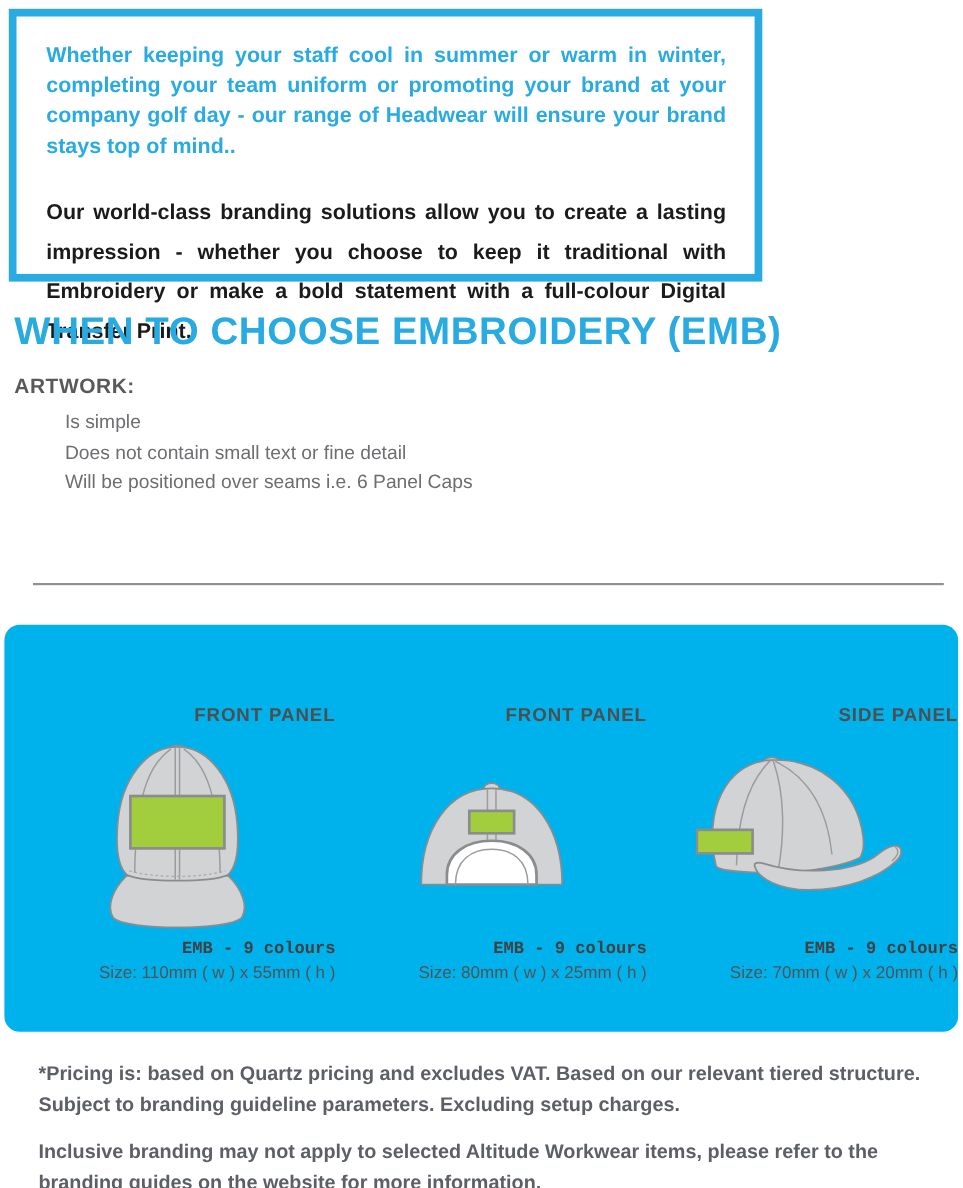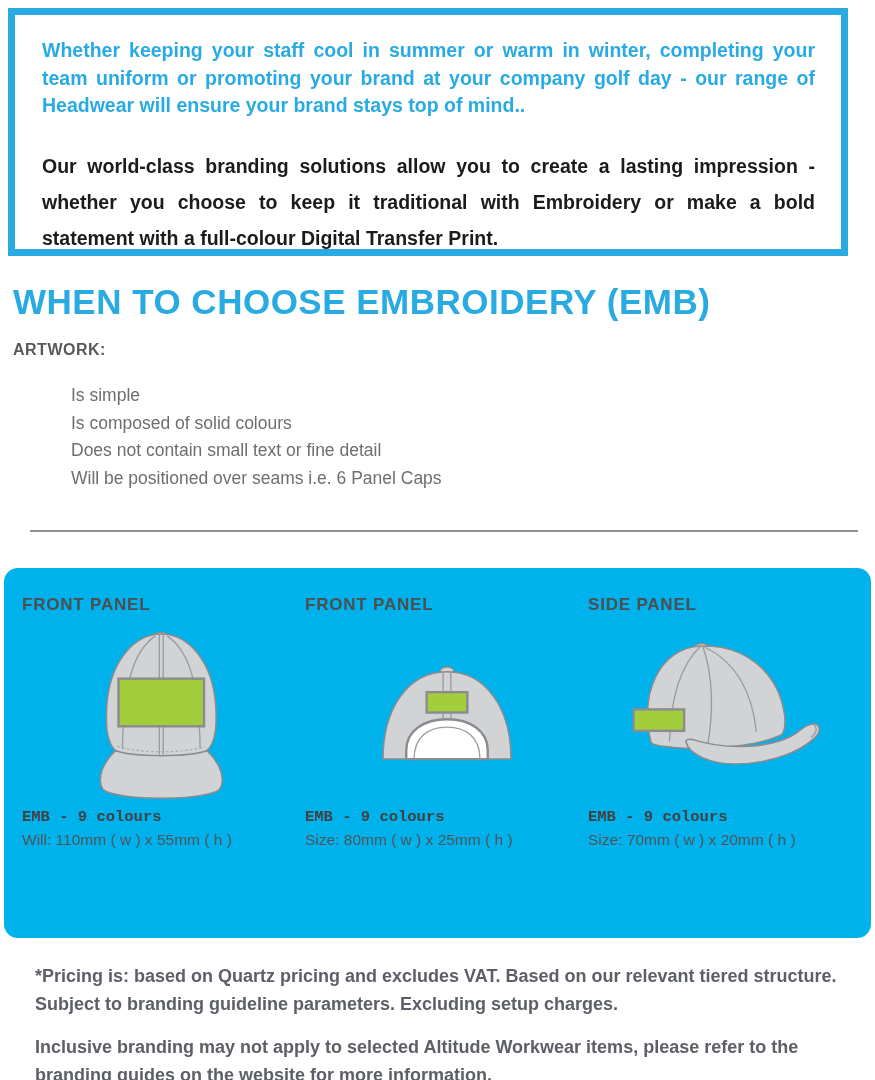--- a/index.html
+++ b/index.html
@@ -2,21 +2,21 @@
 <html style="--accent_cyan: #29ABE2; --panel_cyan: #00B2EB; --green: #A2CE3E; --cap_gray: #D2D3D5; --cap_outline: #8A8C8F; --dark_text: #1B1B1B; --gray_dark: #4D4E50; --gray_mid: #58595B; --gray_list: #6D6E71;"><head>
 <meta charset="utf-8">
 <style>
   html,body { margin:0; padding:0; }
   body {
     width:875px; height:1080px; position:relative; overflow:hidden;
     background:#ffffff;
     font-family:"Liberation Sans", sans-serif;
   }
   .intro-box {
-    position:absolute; left:8px; top:8px; width:840px; height:248px;
+    position:absolute; left:8px; top:8px; width:685px; height:248px;
     box-sizing:border-box;
     border:7px solid var(--accent_cyan);
     padding:14px 26px 0 27px;
     background:#ffffff;
   }
   .intro-p1 {
     margin:8px 0 0 0;
     color:var(--accent_cyan);
     font-weight:bold; font-size:19.5px; line-height:27.5px;
     text-align:justify;
@@ -27,43 +27,43 @@
     font-weight:bold; font-size:19.5px; line-height:36px;
     text-align:justify;
   }
   .section-heading {
     position:absolute; left:13px; top:282px; margin:0;
     font-size:35px; font-weight:bold; letter-spacing:0.5px;
     color:var(--accent_cyan);
   }
   .artwork-label {
     position:absolute; left:13px; top:341px;
-    font-size:16px; font-weight:bold; letter-spacing:0.5px;
+    font-size:19px; font-weight:bold; letter-spacing:0.5px;
     color:var(--gray_mid);
   }
   .criteria {
-    position:absolute; left:55px; top:366px; margin:16px; padding:0;
+    position:absolute; left:55px; top:366px; margin:4px; padding:0;
     list-style:none;
     font-size:17.5px; line-height:27.5px;
     color:var(--gray_list);
   }
   .divider {
     position:absolute; left:30px; top:530px; width:828px; height:2px;
     background:#8F9092;
   }
   .panel {
     position:absolute; left:4px; top:568px; width:867px; height:370px;
     box-sizing:border-box; padding-left:18px;
     background:var(--panel_cyan);
     border-radius:14px;
     display:flex;
   }
   .placement-col {
-    flex:1 1 0; display:flex; flex-direction:column; align-items:flex-start;
-    padding-top:27px;
+    flex:1 1 0; display:flex; flex-direction:column; align-items:flex-end;
+    padding-top:72px;
   }
   .placement-title {
     margin:0; font-size:17px; font-weight:bold; letter-spacing:0.8px;
     color:var(--gray_dark);
   }
   .cap-area { position:relative; height:193px; width:100%; }
   .cap-area svg { position:absolute; left:50%; }
   .cap-front-svg { bottom:2px;  transform:translateX(-52%); }
   .cap-back-svg  { bottom:46px; transform:translateX(-50%); }
   .cap-side-svg  { bottom:34px; transform:translateX(-50%); }
@@ -90,21 +90,20 @@
   <p class="intro-p1">Whether keeping your staff cool in summer or warm in winter, completing your team uniform or promoting your brand at your company golf day - our range of Headwear will ensure your brand stays top of mind..</p>
   <p class="intro-p2">Our world-class branding solutions allow you to create a lasting impression - whether you choose to keep it traditional with Embroidery or make a bold statement with a full-colour Digital Transfer Print.</p>
 </div>
 
 <h1 class="section-heading">WHEN TO CHOOSE EMBROIDERY (EMB)</h1>
 
 <div class="artwork-label">ARTWORK:</div>
 
 <ul class="criteria">
   <li>Is simple</li>
-  <li>Is composed of solid colours</li>
   <li>Does not contain small text or fine detail</li>
   <li>Will be positioned over seams i.e. 6 Panel Caps</li>
 </ul>
 
 <div class="divider"></div>
 
 <section class="panel">
 
   <div class="placement-col">
     <h3 class="placement-title">FRONT PANEL</h3>
@@ -114,21 +113,21 @@
         <path class="capfill" d="M22,124 C10,136 3,152 10,163 C22,175 118,175 130,163 C137,152 130,136 118,124 C95,117 45,117 22,124 Z"></path>
         <path class="capfill" d="M70,3 C41,3 17,33 14,76 C12,103 16,117 23,123 C40,130 100,130 117,123 C124,117 128,103 126,76 C123,33 99,3 70,3 Z"></path>
         <path class="capline" d="M64,5 C42,20 31,52 30,121"></path>
         <path class="capline" d="M76,5 C98,20 109,52 110,121"></path>
         <path class="capline" d="M68,4 L68,127 M72,4 L72,127"></path>
         <path class="stitch" d="M25,119 C48,126 92,126 115,119"></path>
         <rect class="greenrect" x="26" y="49" width="88" height="49"></rect>
       </svg>
     </div>
     <p class="emb-label">EMB - 9 colours</p>
-    <p class="size-label">Will: 110mm ( w ) x 55mm ( h )</p>
+    <p class="size-label">Size: 110mm ( w ) x 55mm ( h )</p>
   </div>
 
   <div class="placement-col">
     <h3 class="placement-title">FRONT PANEL</h3>
     <div class="cap-area">
       <svg class="cap-back-svg" width="146" height="97" viewBox="0 0 150 100" aria-hidden="true">
         <ellipse class="capfill" cx="75" cy="6" rx="7" ry="4"></ellipse>
         <path class="capfill" d="M9,97 C9,46 34,7 75,7 C116,7 141,46 141,97 Z"></path>
         <path class="capline" d="M71,8 L71,57 M79,8 L79,57"></path>
         <rect class="greenrect" x="54" y="28" width="42" height="21"></rect>

